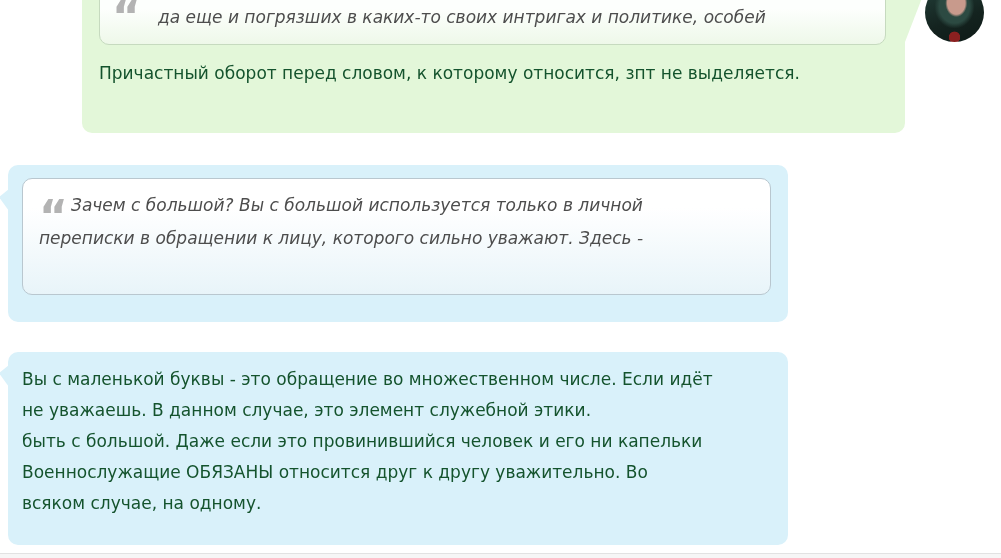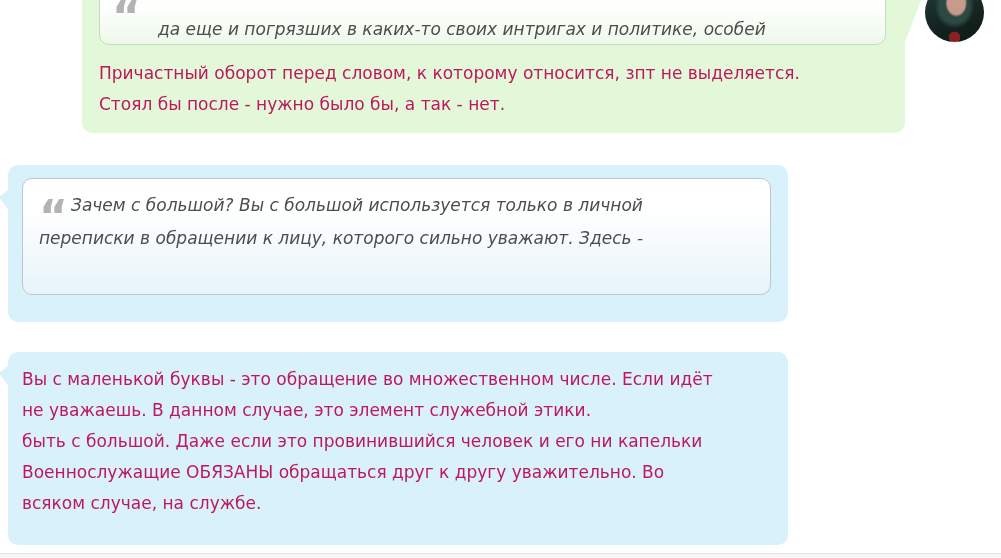--- a/index.html
+++ b/index.html
@@ -58,29 +58,29 @@
     color:#b3b3b3;
     user-select:none;
   }
   .green .quote-glyph{left:12px;top:10px;}
   .blue .quote-glyph{left:16px;top:16px;}
 
   .quote-text{
     font-style:italic;color:#4d4d4d;font-size:17px;
   }
   .green .quote-text{
-    position:absolute;left:58px;right:32px;top:20px;line-height:24px;margin-top:12px;
+    position:absolute;left:58px;right:32px;top:20px;line-height:24px;
   }
   .blue .quote-text{
     position:absolute;left:16px;right:18px;top:10px;line-height:32.5px;
   }
   .blue .quote-text .line.first{padding-left:32px;}
 
   .msg-text{
-    position:absolute;font-size:17px;line-height:31px;color:#be185d;
+    position:absolute;font-size:17px;line-height:31px;color:#14532d;
   }
   .green .msg-text{left:17px;right:20px;top:74px;}
   #msg3 .msg-text{left:14px;right:18px;top:12px;}
 
   .avatar{
     position:absolute;left:925px;top:-17px;width:59px;height:59px;
     border-radius:50%;
     background:
       radial-gradient(circle 6px at 50% 92%, #8a2020 0 90%, transparent 100%),
       radial-gradient(ellipse 11px 14px at 53% 34%, #c89a8c 0 80%, transparent 100%),
@@ -101,21 +101,20 @@
   <div id="msg1" class="bubble green">
     <div class="tail-right"></div>
 
     <div class="quotebox">
       <span class="quote-glyph">“</span>
       <div class="quote-text">да еще и погрязших в каких-то своих интригах и политике, особей</div>
     </div>
 
     <div class="msg-text">
       <div class="line">Причастный оборот перед словом, к которому относится, зпт не выделяется.</div>
-      <div class="line">Стоял бы после - нужно было бы, а так - нет.</div>
     </div>
   </div>
 
   <div class="avatar"></div>
 
   <div id="msg2" class="bubble blue">
     <div class="tail-left"></div>
 
     <div class="quotebox">
       <span class="quote-glyph">“</span>
@@ -126,20 +125,20 @@
     </div>
   </div>
 
   <div id="msg3" class="bubble blue">
     <div class="tail-left"></div>
 
     <div class="msg-text">
       <div class="line">Вы с маленькой буквы - это обращение во множественном числе. Если идёт</div>
       <div class="line">не уважаешь. В данном случае, это элемент служебной этики.</div>
       <div class="line">быть с большой. Даже если это провинившийся человек и его ни капельки</div>
-      <div class="line">Военнослужащие ОБЯЗАНЫ обращаться друг к другу уважительно. Во</div>
-      <div class="line">всяком случае, на службе.</div>
+      <div class="line">Военнослужащие ОБЯЗАНЫ относится друг к другу уважительно. Во</div>
+      <div class="line">всяком случае, на одному.</div>
     </div>
   </div>
 
   <div class="bottom-bar"></div>
 
 </div>
 
 </body></html>

